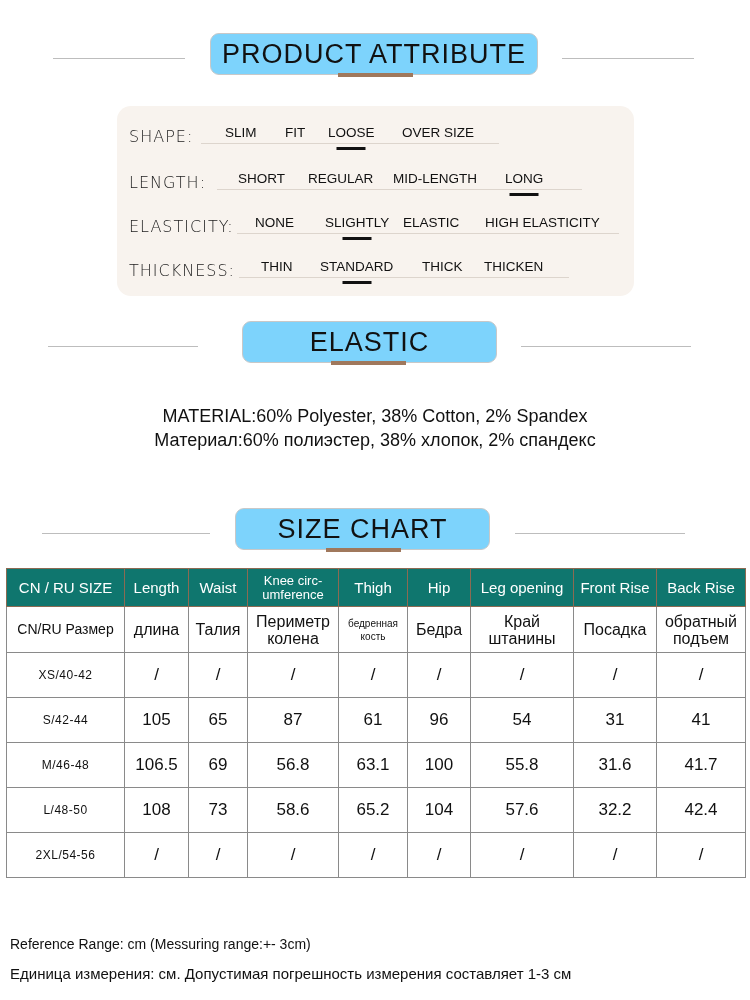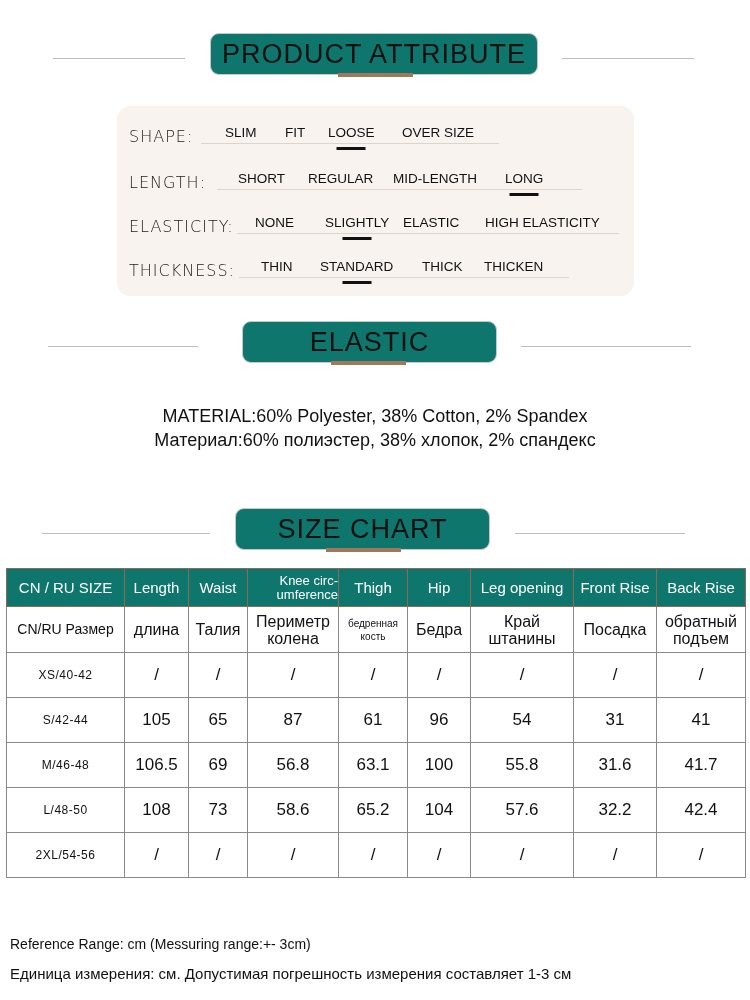--- a/index.html
+++ b/index.html
@@ -3,21 +3,21 @@
 <meta charset="utf-8">
 <style>
   * { box-sizing: border-box; margin: 0; padding: 0; }
   html, body { width: 750px; height: 1000px; background: #ffffff; overflow: hidden; }
   body { position: relative; font-family: "DejaVu Sans", sans-serif; color: #111; }
 
   .section-header { position: absolute; left: 0; width: 750px; height: 50px; }
   .section-header .line { position: absolute; top: 50%; height: 1px; background: #bdbdbd; }
   .section-header .pill {
     position: absolute; top: 0; height: 42px; border: 1.5px solid #c8c8c8; border-radius: 9px;
-    background: #0f766e; display: flex; align-items: center; justify-content: center;
+    background: #7dd3fc; display: flex; align-items: center; justify-content: center;
     font-family: "Liberation Sans", sans-serif; font-size: 27px; letter-spacing: 1px; color: #111;
   }
   .section-header .accent { position: absolute; top: 40px; height: 4px; width: 75px; background: #a0785c; }
 
   #sh-attr { top: 33px; }
   #sh-attr .line.l { left: 53px; width: 132px; }
   #sh-attr .line.r { left: 562px; width: 132px; }
   #sh-attr .pill { left: 210px; width: 328px; }
   #sh-attr .accent { left: 338px; }
 
@@ -49,21 +49,21 @@
 
   table.size {
     position: absolute; left: 6px; top: 568px; width: 739px; border-collapse: collapse;
     table-layout: fixed; font-family: "Liberation Sans", sans-serif;
   }
   table.size td, table.size th { border: 1px solid #8a8a8a; text-align: center; vertical-align: middle; padding: 0; }
   table.size thead th {
     background: #0f766e; color: #fff; font-weight: normal; font-size: 15px; height: 38px; border-color: #8b6a52;
     border-right: 1px solid #8b6a52;
   }
-  table.size thead th.small { font-size: 13px; line-height: 14px; text-align: right; }
+  table.size thead th.small { font-size: 13px; line-height: 14px; }
   table.size tr.ru td { height: 46px; font-size: 16px; line-height: 17px; color: #111; }
   table.size tr.ru td.tiny { font-size: 10px; line-height: 13px; }
   table.size tr.ru td.first { font-size: 14px; }
   table.size tbody tr.data td { height: 45px; font-size: 17px; color: #111; }
   table.size tbody tr.data td.size-col { font-size: 12px; letter-spacing: 0.5px; }
 
   .note { position: absolute; left: 10px; font-family: "Liberation Sans", sans-serif; color: #111; }
   #note-en { top: 936px; font-size: 14px; }
   #note-ru { top: 965px; font-size: 15px; }
 </style>

